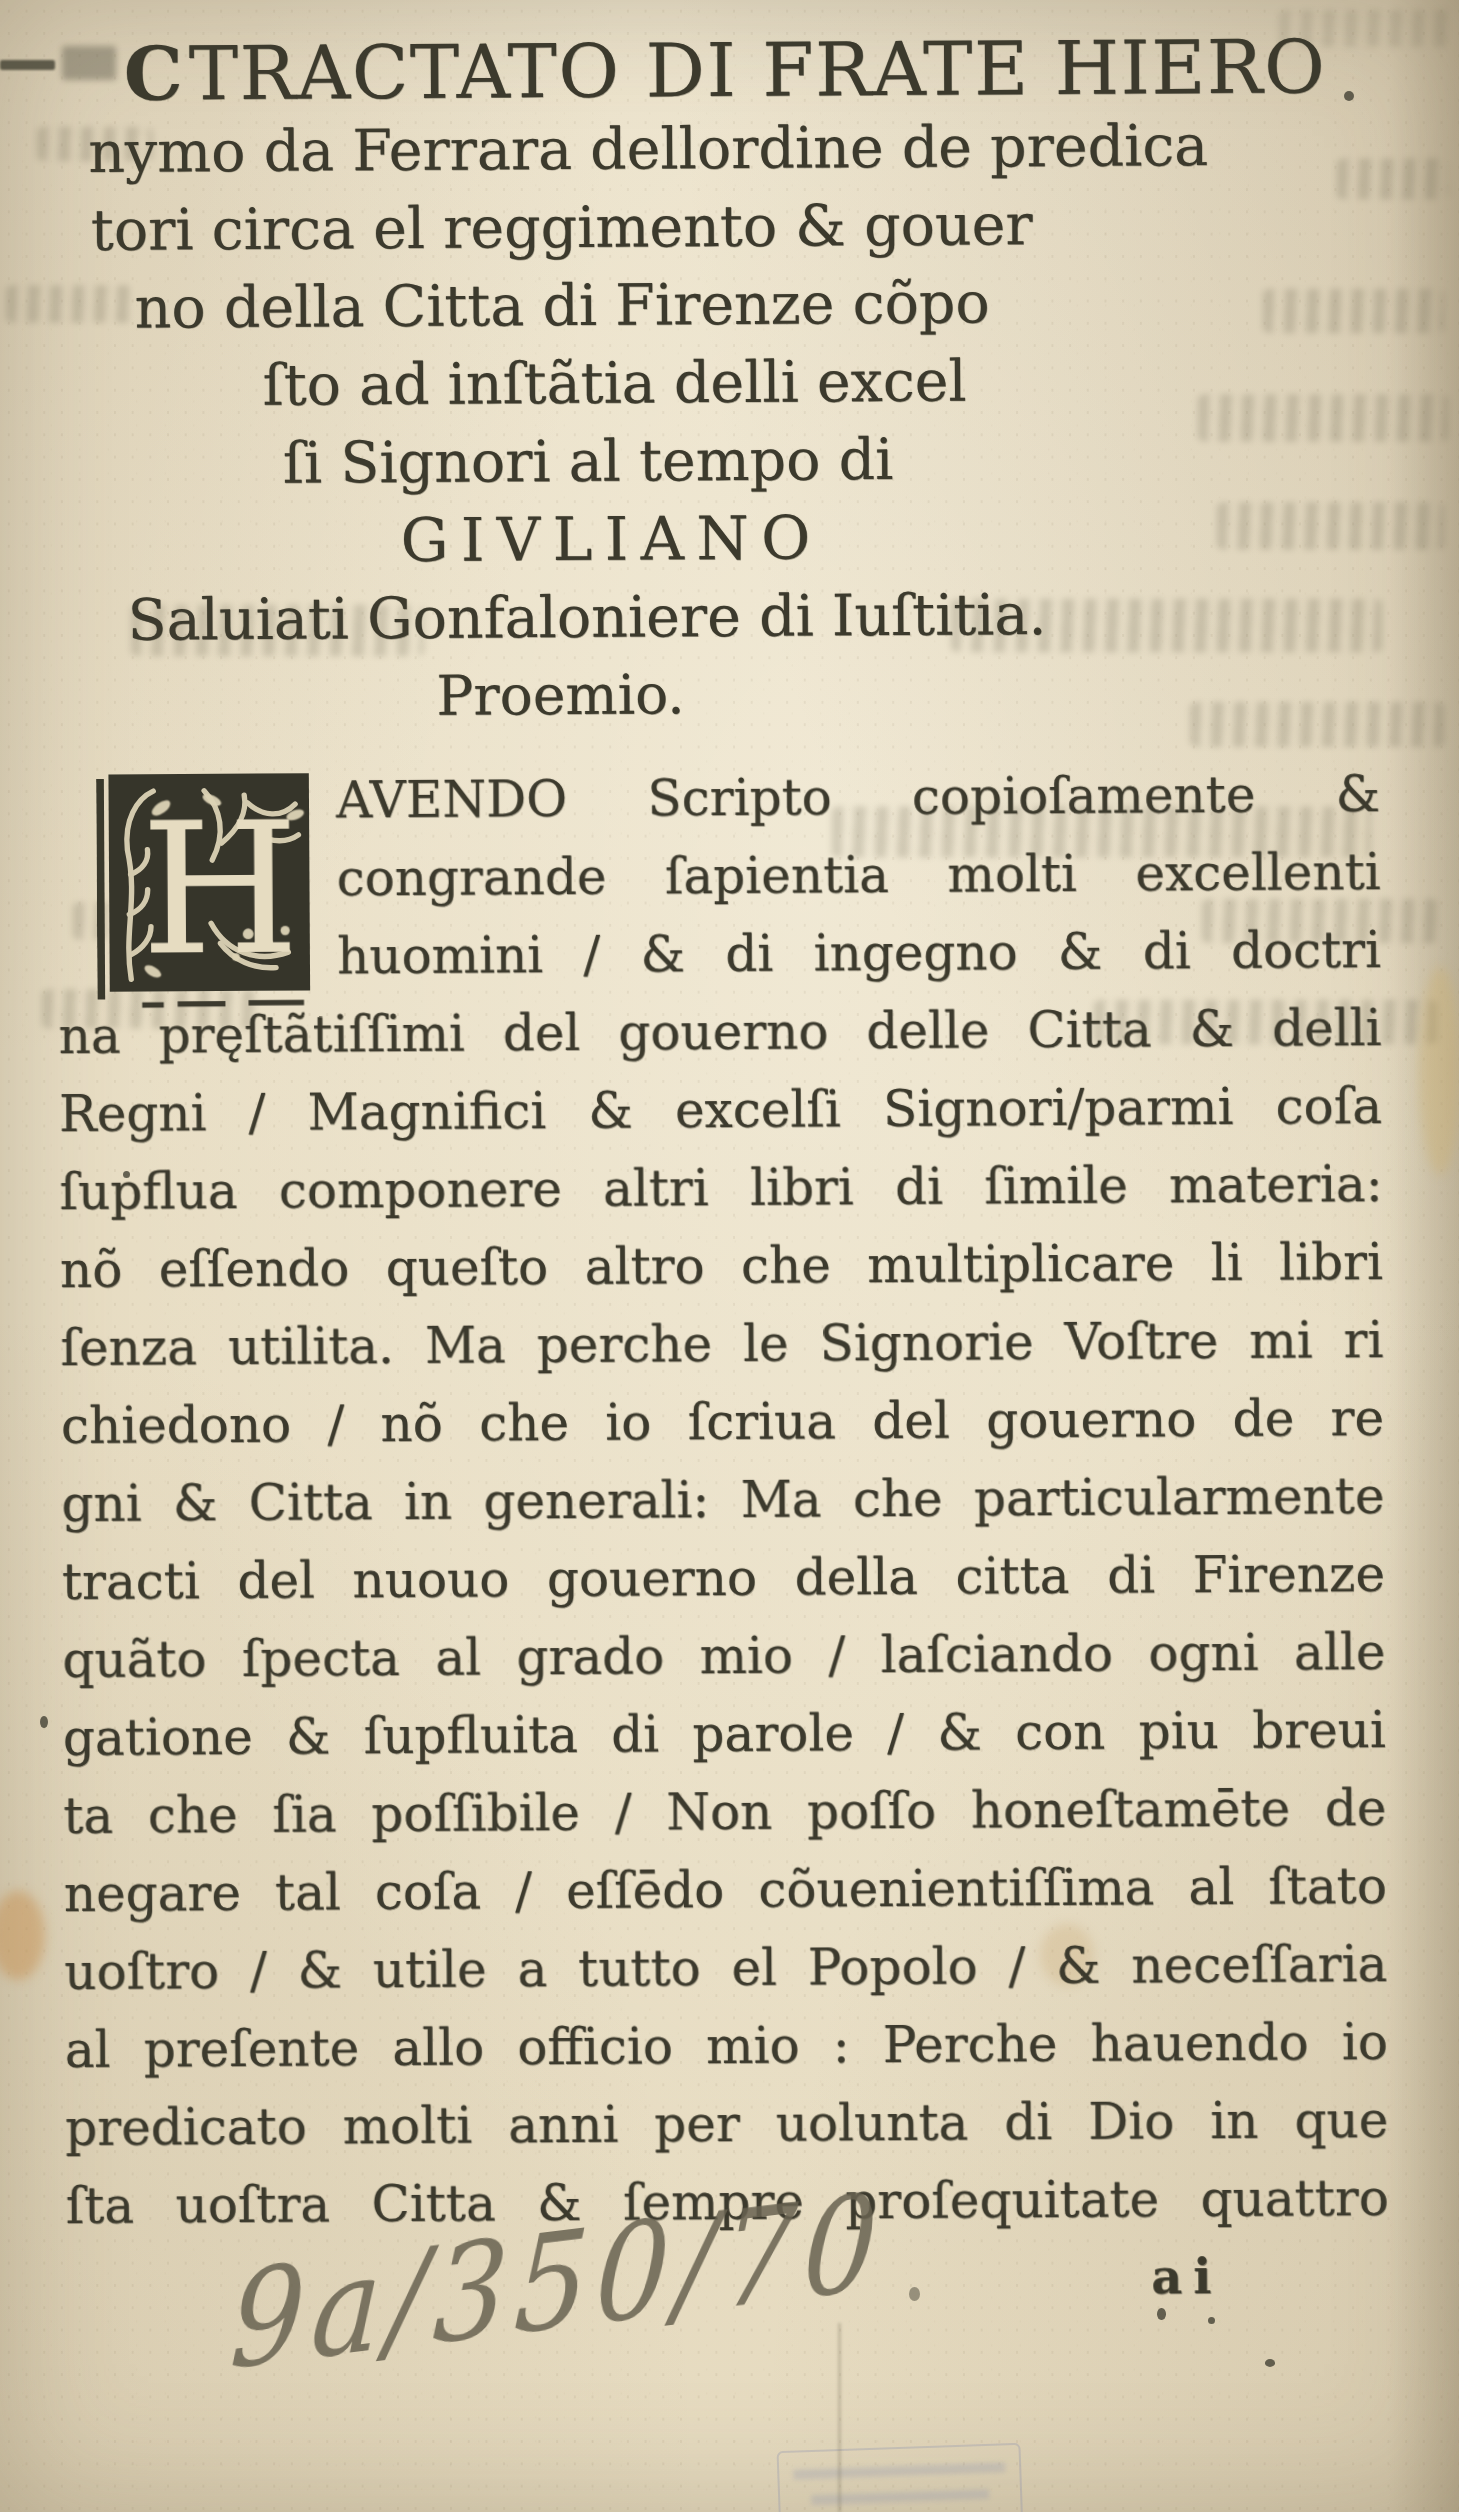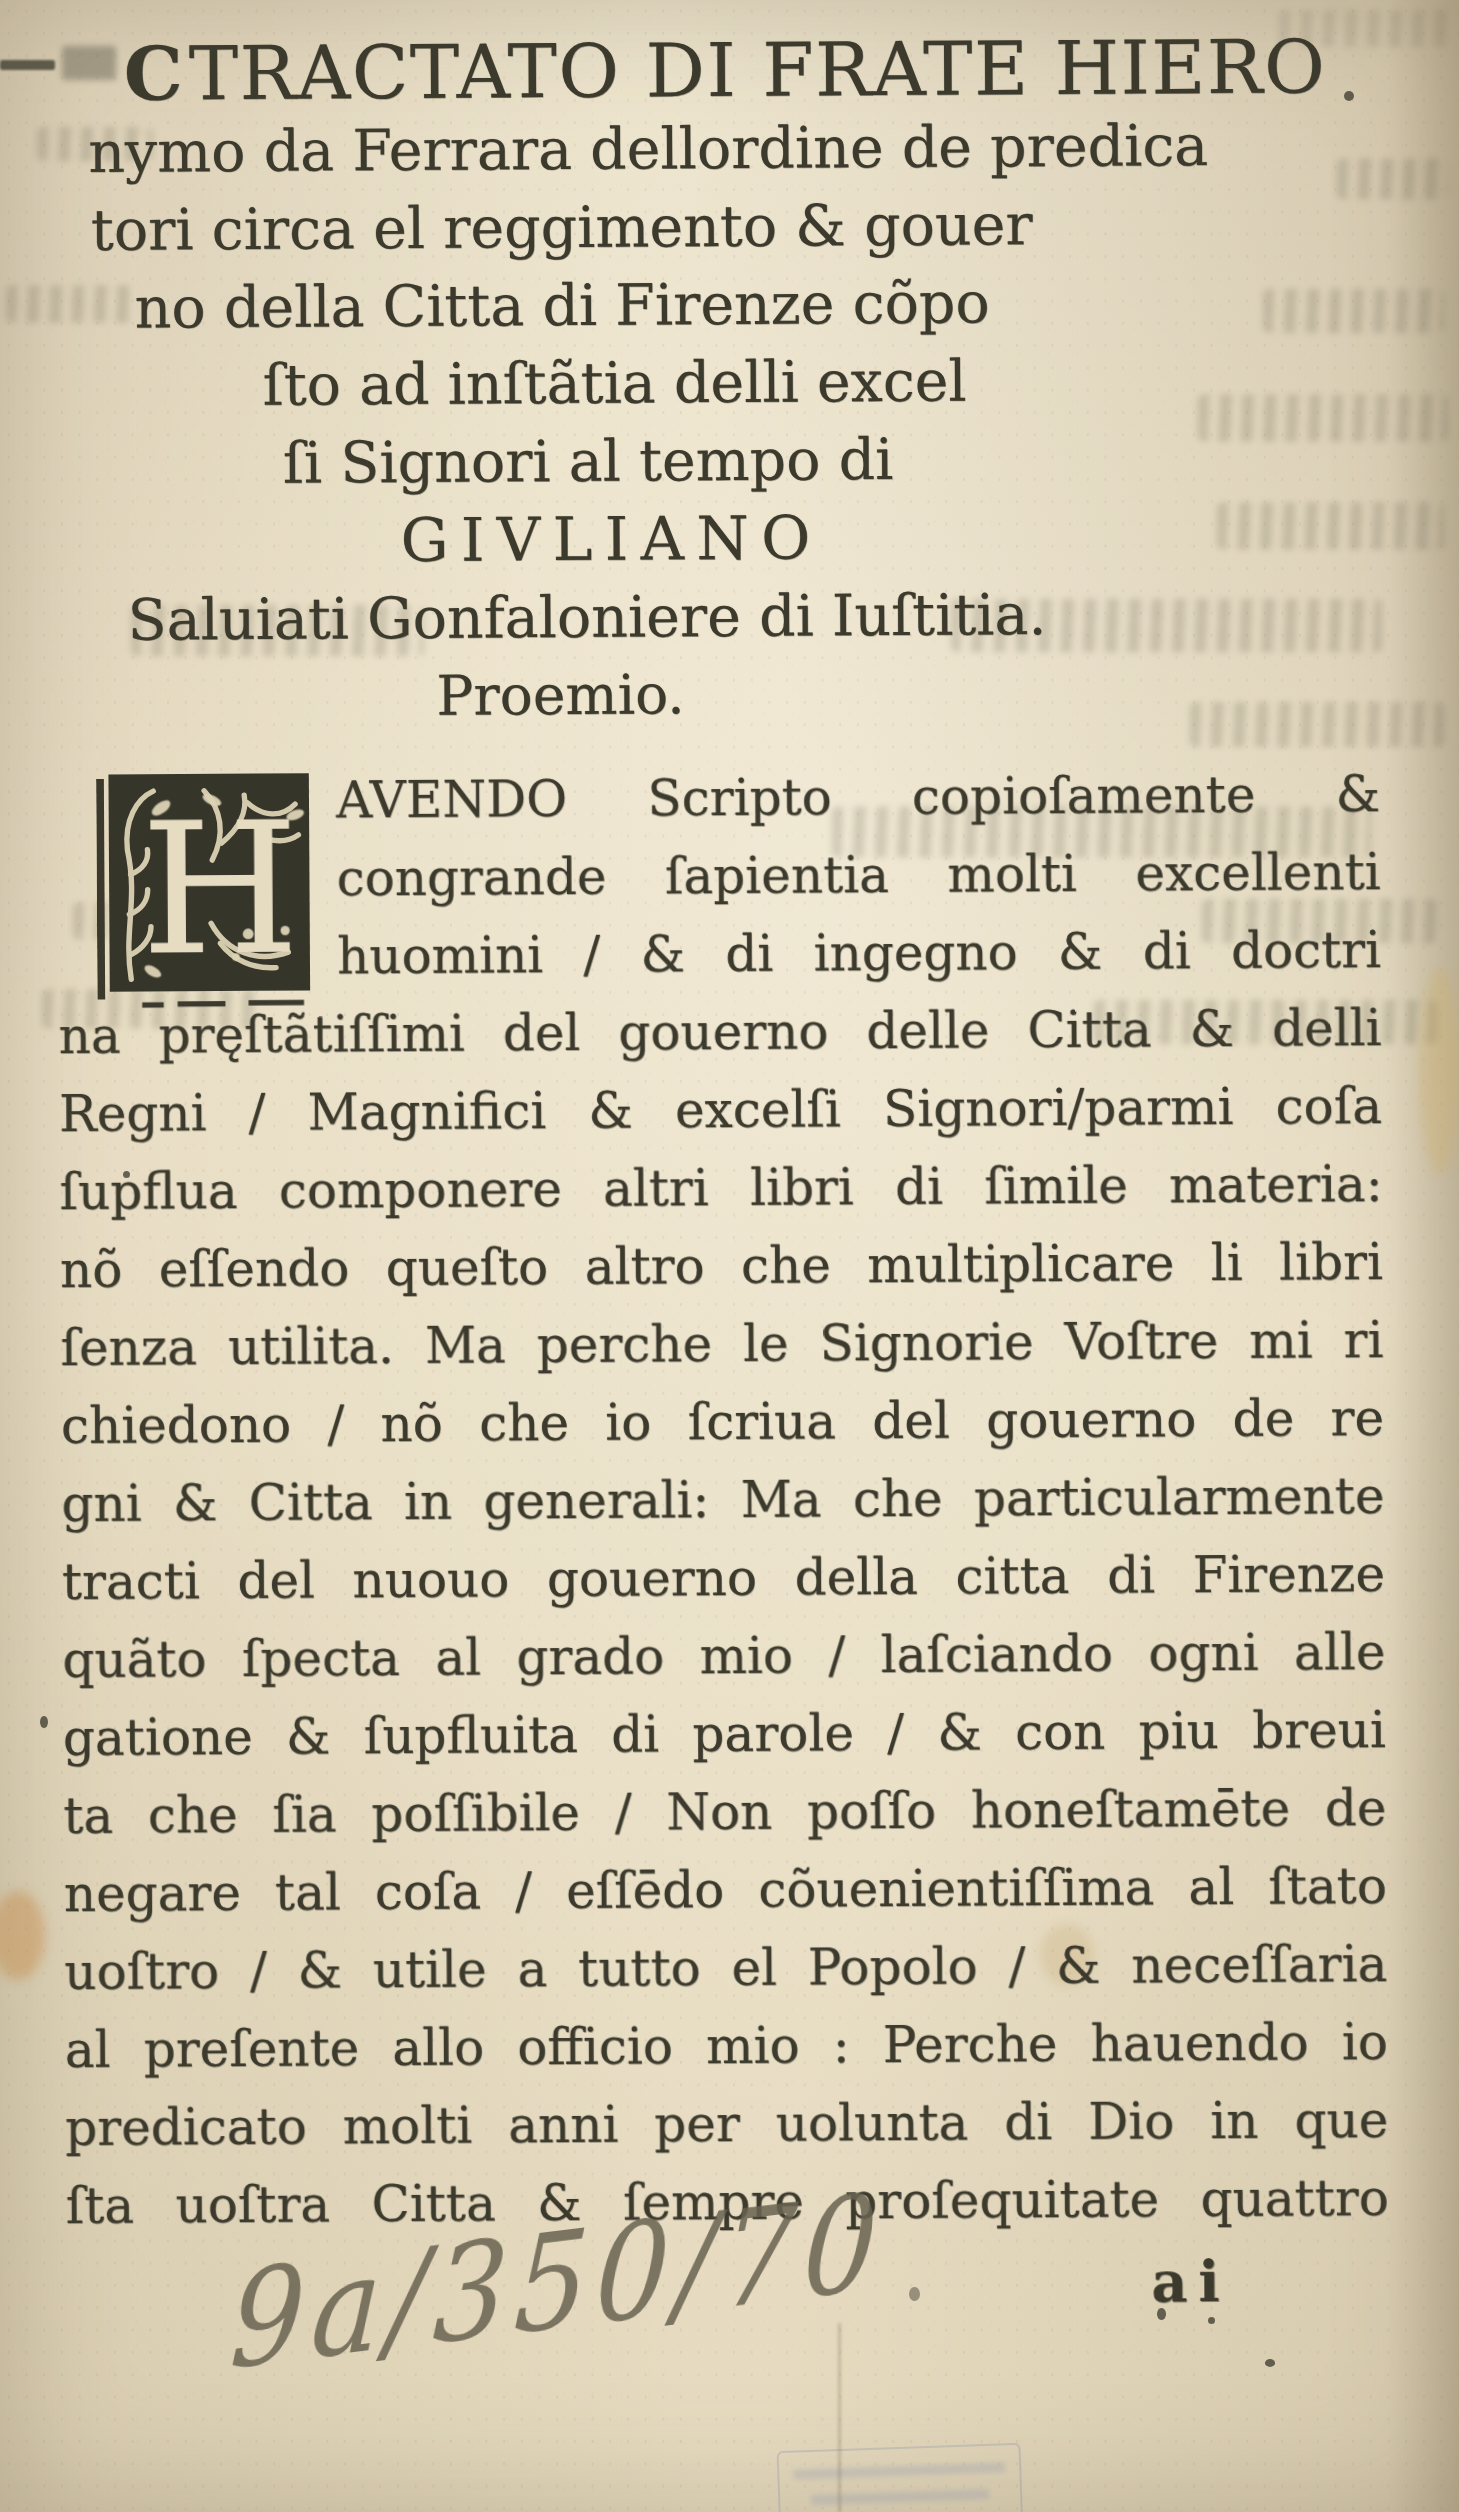--- a/index.html
+++ b/index.html
@@ -46,21 +46,21 @@
   .bleed{
     position:absolute;filter:blur(3.9px);opacity:0.42;border-radius:7px;
     transform:scaleY(0.82);
     background-image:repeating-linear-gradient(92deg, rgba(103,98,78,0.55) 0 11.6px, rgba(103,98,78,0) 11.6px 22.3px);
   }
   .speck{position:absolute;background:rgba(58,56,44,0.75);border-radius:50%;filter:blur(0.5px);}
   .fox{position:absolute;border-radius:50%;filter:blur(5.4px);}
   .inkdash{position:absolute;background:rgba(62,60,46,0.78);filter:blur(0.9px);border-radius:2.3px;}
   .signature{
     position:absolute;left:1145px;top:2251px;
-    font-size:56px;font-weight:bold;letter-spacing:10.8px;color:#3c3a2d;
+    font-size:48px;font-weight:bold;letter-spacing:10.8px;color:#3c3a2d;
     filter:blur(0.4px);text-shadow:0.8px 0.8px 0 rgba(60,58,45,0.5);
   }
   .shelfmark{
     position:absolute;left:231px;top:2253px;
     font-style:italic;font-size:117px;letter-spacing:7px;
     color:rgba(103,97,80,0.85);
     transform:rotate(-7deg) skewX(-10deg) scaleY(1.12);
     transform-origin:left center;white-space:nowrap;
     filter:blur(0.3px);
   }

